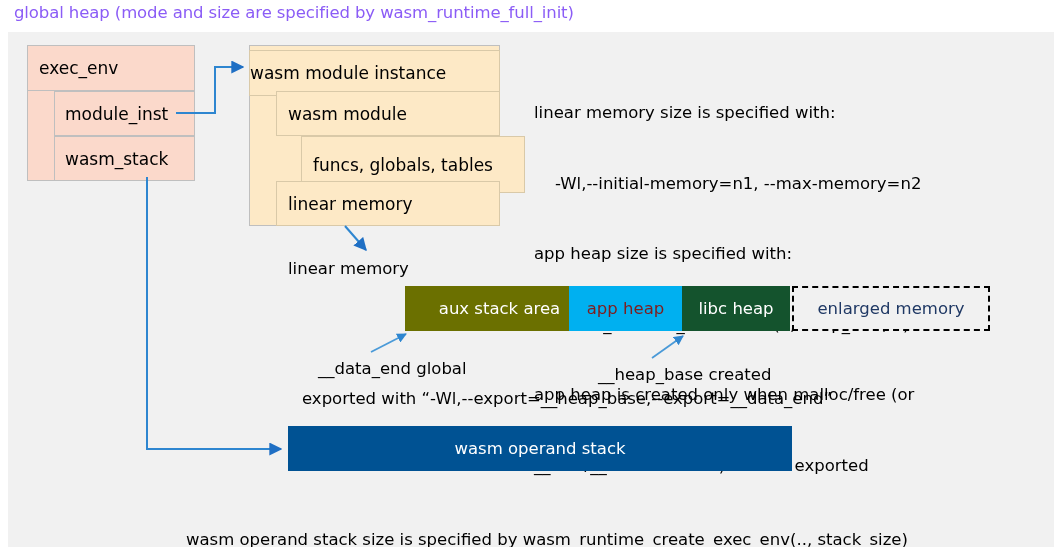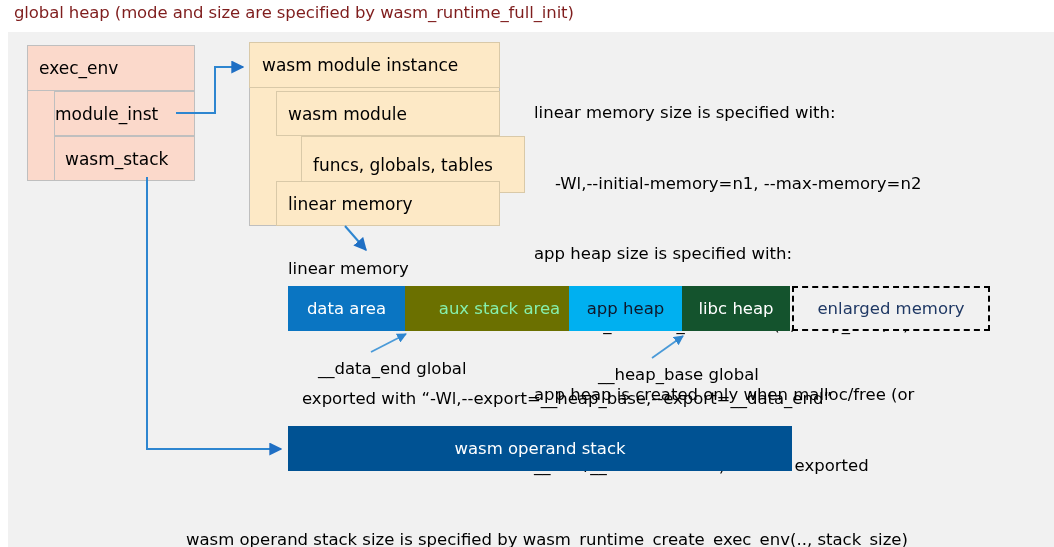--- a/index.html
+++ b/index.html
@@ -19,21 +19,21 @@
     background: #ffffff;
     overflow: hidden;
   }
 
   
   .top-caption {
     position: absolute;
     left: 14px;
     top: 3px;
     font-size: 16.5px;
-    color: #7f1d1d;
+    color: #8b5cf6;
     white-space: nowrap;
     letter-spacing: -0.1px;
   }
 
   
   .gray-panel {
     position: absolute;
     left: 8px;
     top: 32px;
     width: 1046px;
@@ -141,30 +141,30 @@
 
   <div class="top-caption">global heap (mode and size are specified by wasm_runtime_full_init)</div>
 
   <div class="gray-panel"></div>
 
   <div class="struct-box pink" style="left:27px; top:45px; width:168px; height:136px;">
   </div>
   <div class="struct-row pink pink-line" style="left:27px; top:45px; width:168px; height:46px; padding-left:11px;">
     <span>exec_env</span>
   </div>
-  <div class="struct-row pink pink-line" style="left:54px; top:91px; width:141px; height:45px; padding-left:0;">
+  <div class="struct-row pink pink-line" style="left:54px; top:91px; width:141px; height:45px; padding-left:10px;">
     <span>module_inst</span>
   </div>
   <div class="struct-row pink pink-line" style="left:54px; top:136px; width:141px; height:45px; padding-left:10px;">
     <span>wasm_stack</span>
   </div>
 
   <div class="struct-box cream" style="left:249px; top:45px; width:251px; height:181px;">
   </div>
-  <div class="struct-row cream cream-line" style="left:249px; top:42px; width:251px; height:46px; padding-left:12px;">
+  <div class="struct-row cream cream-line" style="left:249px; top:50px; width:251px; height:46px; padding-left:0;">
     <span>wasm module instance</span>
   </div>
   <div class="struct-row cream cream-line" style="left:276px; top:91px; width:224px; height:45px; padding-left:11px;">
     <span>wasm module</span>
   </div>
   <div class="struct-row cream cream-line" style="left:276px; top:136px; width:224px; height:57px; padding-left:11px;margin-left:25px;">
     <span>funcs, globals, tables</span>
   </div>
   <div class="struct-row cream cream-line" style="left:276px; top:181px; width:224px; height:45px; padding-left:11px;">
     <span>linear memory</span>
@@ -174,38 +174,35 @@
     <div class="text-line">linear memory size is specified with:</div>
     <div class="text-line">    -Wl,--initial-memory=n1, --max-memory=n2</div>
     <div class="text-line">app heap size is specified with:</div>
     <div class="text-line">    wasm_runtime_instantiate(.., heap_size, ..)</div>
     <div class="text-line">app heap is created only when malloc/free (or</div>
     <div class="text-line">__new/__release for as) are not exported</div>
   </div>
 
   <div class="mem-label" style="left:288px; top:259px;">linear memory</div>
 
-  <div class="mem-seg" id="seg0" style="left: 288px; width: 117px; background: rgb(10, 117, 194); color: rgb(255, 255, 255);">
-    <span>data area</span>
-  </div>
-  <div class="mem-seg" id="seg1" style="left: 405px; width: 189px; background: rgb(107, 112, 0); color: #86efac;">
+  <div class="mem-seg" id="seg1" style="left: 405px; width: 189px; background: rgb(107, 112, 0); color: #ffffff;">
     <span>aux stack area</span>
   </div>
-  <div class="mem-seg" id="seg2" style="left: 569px; width: 113px; background: rgb(0, 176, 240); color: #0f172a;">
+  <div class="mem-seg" id="seg2" style="left: 569px; width: 113px; background: rgb(0, 176, 240); color: #7f1d1d;">
     <span>app heap</span>
   </div>
   <div class="mem-seg" id="seg3" style="left: 682px; width: 108px; background: #14532d; color: rgb(255, 255, 255);">
     <span>libc heap</span>
   </div>
   <div class="mem-seg dashed" id="seg4" style="left: 792px; width: 198px; color: rgb(31, 56, 100);">
     <span>enlarged memory</span>
   </div>
 
   <div class="note-line" style="left:318px; top:359px;">__data_end global</div>
-  <div class="note-line" style="left:598px; top:365px;">__heap_base global</div>
+  <div class="note-line" style="left:598px; top:365px;">__heap_base created</div>
   <div class="note-line" style="left:302px; top:389px;">exported with “-Wl,--export=__heap_base,--export=__data_end”</div>
 
   <div class="operand-stack" style="background: rgb(0, 82, 147); color: rgb(255, 255, 255);">
     <span>wasm operand stack</span>
   </div>
   <div class="text-block" style="left:186px; top:481px;">
     <div class="text-line">wasm operand stack size is specified by wasm_runtime_create_exec_env(.., stack_size)</div>
     
   </div>
 

